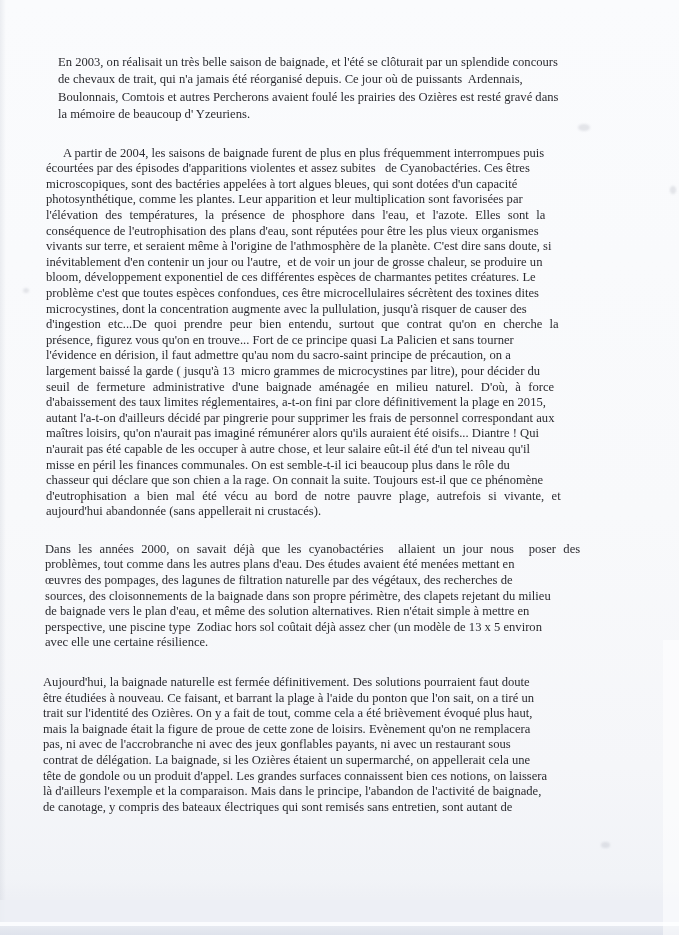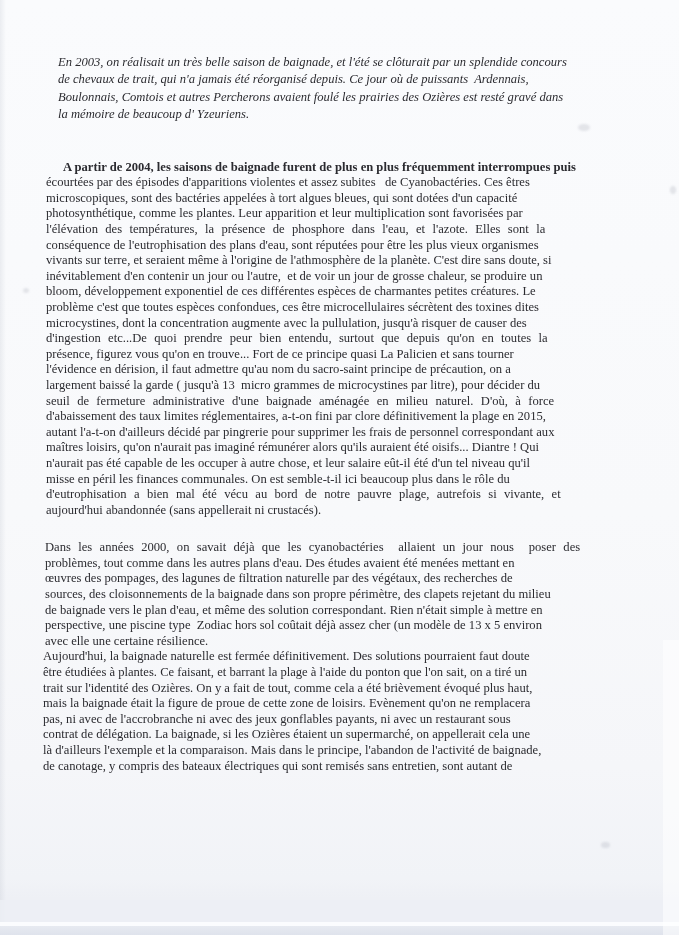--- a/index.html
+++ b/index.html
@@ -60,26 +60,26 @@
     top: 54px;
     width: 592px;
     color: #2b2b30;
     font-size: 12.6px;
     line-height: 15.6px;
     filter: blur(0.2px);
   }
   .paragraph { margin: 0; }
   .line { white-space: pre; }
   .line.stretched { word-spacing: 4.2px; }
-  .indent-first .line:first-child { text-indent: 17px; font-weight: bold; }
+  .indent-first .line:first-child { text-indent: 17px; }
 
   
-  #p1 { line-height: 17.4px; margin-left: 13px; margin-bottom: 36px; font-style: italic; }
+  #p1 { line-height: 17.4px; margin-left: 13px; margin-bottom: 22px; }
   #p2 { margin-left: 1px;  margin-bottom: 22px; }
-  #p3 { margin-left: 0;    }
+  #p3 { margin-left: 0;    margin-bottom: 24px; }
   #p4 { margin-left: -2px; }
 </style>
 </head>
 <body>
 
 <div class="scan-page">
   <div class="edge-left"></div>
 
   <div class="text-block">
       <div class="paragraph" id="p1">
@@ -93,49 +93,51 @@
         <div class="line">écourtées par des épisodes d'apparitions violentes et assez subites   de Cyanobactéries. Ces êtres</div>
         <div class="line">microscopiques, sont des bactéries appelées à tort algues bleues, qui sont dotées d'un capacité</div>
         <div class="line">photosynthétique, comme les plantes. Leur apparition et leur multiplication sont favorisées par</div>
         <div class="line stretched">l'élévation des températures, la présence de phosphore dans l'eau, et l'azote. Elles sont la</div>
         <div class="line">conséquence de l'eutrophisation des plans d'eau, sont réputées pour être les plus vieux organismes</div>
         <div class="line">vivants sur terre, et seraient même à l'origine de l'athmosphère de la planète. C'est dire sans doute, si</div>
         <div class="line">inévitablement d'en contenir un jour ou l'autre,  et de voir un jour de grosse chaleur, se produire un</div>
         <div class="line">bloom, développement exponentiel de ces différentes espèces de charmantes petites créatures. Le</div>
         <div class="line">problème c'est que toutes espèces confondues, ces être microcellulaires sécrètent des toxines dites</div>
         <div class="line">microcystines, dont la concentration augmente avec la pullulation, jusqu'à risquer de causer des</div>
-        <div class="line stretched">d'ingestion etc...De quoi prendre peur bien entendu, surtout que depuis qu'on en toutes la</div>
+        <div class="line stretched">d'ingestion etc...De quoi prendre peur bien entendu, surtout que contrat qu'on en cherche la</div>
         <div class="line">présence, figurez vous qu'on en trouve... Fort de ce principe quasi La Palicien et sans tourner</div>
         <div class="line">l'évidence en dérision, il faut admettre qu'au nom du sacro-saint principe de précaution, on a</div>
         <div class="line">largement baissé la garde ( jusqu'à 13  micro grammes de microcystines par litre), pour décider du</div>
         <div class="line stretched">seuil de fermeture administrative d'une baignade aménagée en milieu naturel. D'où, à force</div>
         <div class="line">d'abaissement des taux limites réglementaires, a-t-on fini par clore définitivement la plage en 2015,</div>
         <div class="line">autant l'a-t-on d'ailleurs décidé par pingrerie pour supprimer les frais de personnel correspondant aux</div>
         <div class="line">maîtres loisirs, qu'on n'aurait pas imaginé rémunérer alors qu'ils auraient été oisifs... Diantre ! Qui</div>
         <div class="line">n'aurait pas été capable de les occuper à autre chose, et leur salaire eût-il été d'un tel niveau qu'il</div>
         <div class="line">misse en péril les finances communales. On est semble-t-il ici beaucoup plus dans le rôle du</div>
+        <div class="line">chasseur qui déclare que son chien a la rage. On connait la suite. Toujours est-il que ce phénomène</div>
         <div class="line stretched">d'eutrophisation a bien mal été vécu au bord de notre pauvre plage, autrefois si vivante, et</div>
         <div class="line">aujourd'hui abandonnée (sans appellerait ni crustacés).</div>
       </div>
       <div class="paragraph" id="p3">
         <div class="line stretched">Dans les années 2000, on savait déjà que les cyanobactéries  allaient un jour nous  poser des</div>
         <div class="line">problèmes, tout comme dans les autres plans d'eau. Des études avaient été menées mettant en</div>
         <div class="line">œuvres des pompages, des lagunes de filtration naturelle par des végétaux, des recherches de</div>
         <div class="line">sources, des cloisonnements de la baignade dans son propre périmètre, des clapets rejetant du milieu</div>
-        <div class="line">de baignade vers le plan d'eau, et même des solution correspondant. Rien n'était simple à mettre en</div>
+        <div class="line">de baignade vers le plan d'eau, et même des solution alternatives. Rien n'était simple à mettre en</div>
         <div class="line">perspective, une piscine type  Zodiac hors sol coûtait déjà assez cher (un modèle de 13 x 5 environ</div>
         <div class="line">avec elle une certaine résilience.</div>
       </div>
       <div class="paragraph" id="p4">
         <div class="line">Aujourd'hui, la baignade naturelle est fermée définitivement. Des solutions pourraient faut doute</div>
-        <div class="line">être étudiées à plantes. Ce faisant, et barrant la plage à l'aide du ponton que l'on sait, on a tiré un</div>
+        <div class="line">être étudiées à nouveau. Ce faisant, et barrant la plage à l'aide du ponton que l'on sait, on a tiré un</div>
         <div class="line">trait sur l'identité des Ozières. On y a fait de tout, comme cela a été brièvement évoqué plus haut,</div>
         <div class="line">mais la baignade était la figure de proue de cette zone de loisirs. Evènement qu'on ne remplacera</div>
         <div class="line">pas, ni avec de l'accrobranche ni avec des jeux gonflables payants, ni avec un restaurant sous</div>
         <div class="line">contrat de délégation. La baignade, si les Ozières étaient un supermarché, on appellerait cela une</div>
+        <div class="line">tête de gondole ou un produit d'appel. Les grandes surfaces connaissent bien ces notions, on laissera</div>
         <div class="line">là d'ailleurs l'exemple et la comparaison. Mais dans le principe, l'abandon de l'activité de baignade,</div>
         <div class="line">de canotage, y compris des bateaux électriques qui sont remisés sans entretien, sont autant de</div>
       </div>
     </div>
 
   <div class="band-low"></div>
   <div class="band-line"></div>
   <div class="band-bottom"></div>
   <div class="edge-right-light"></div>
 

